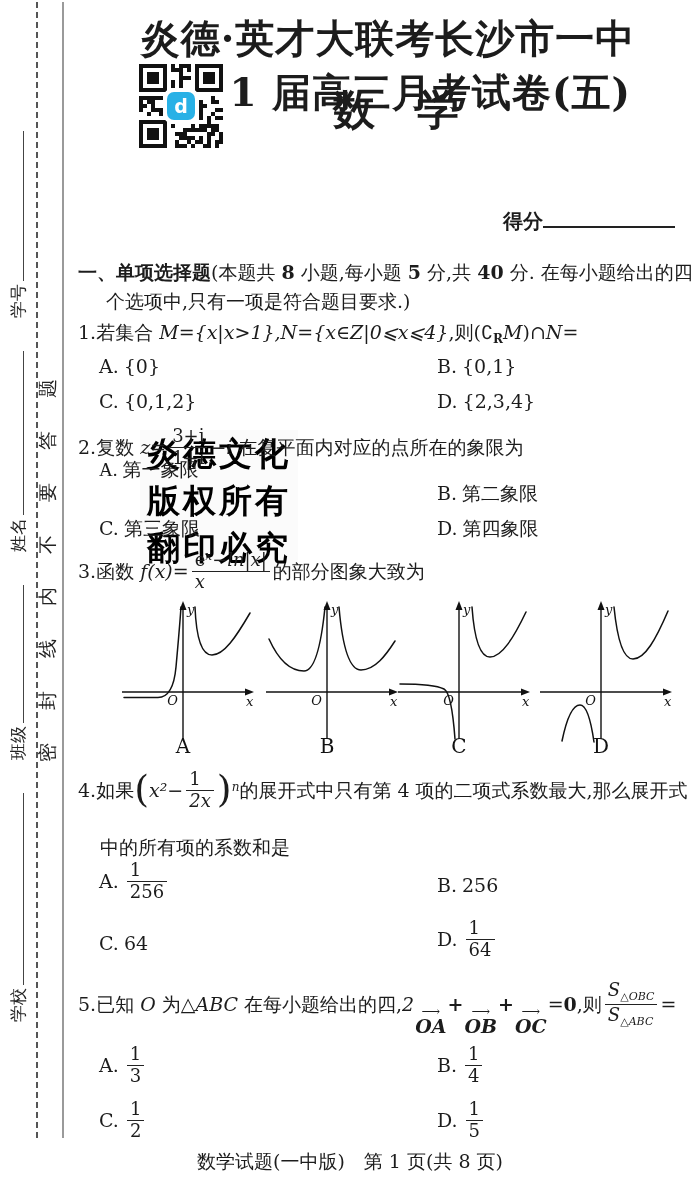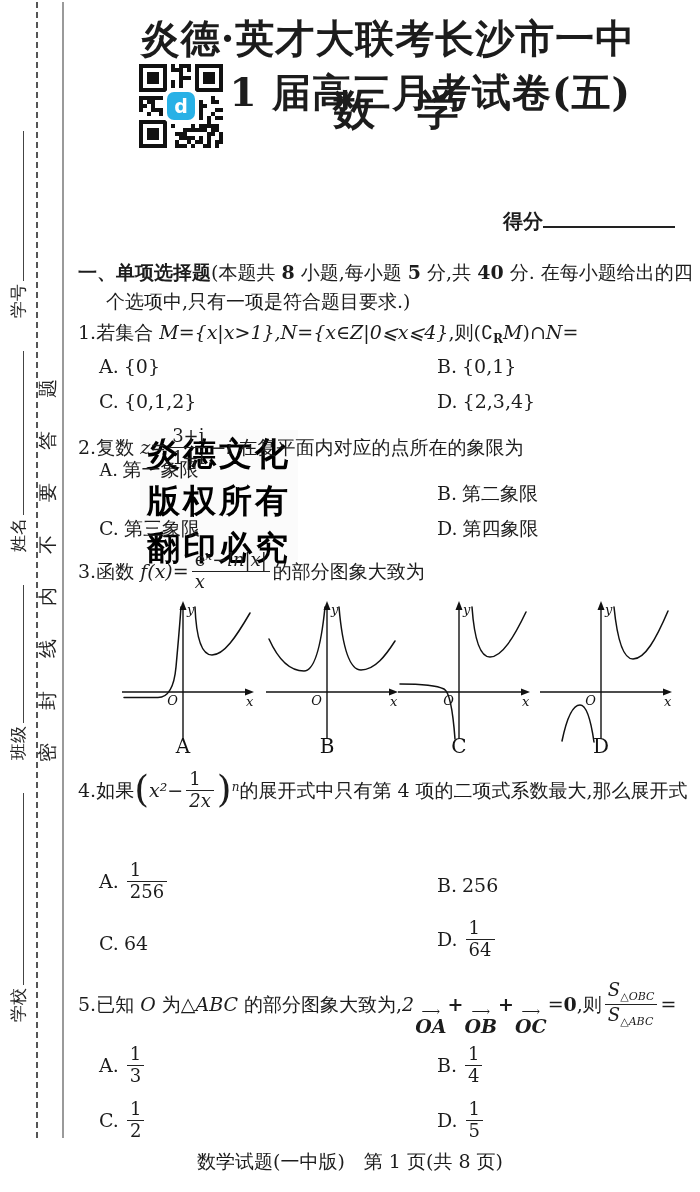--- a/index.html
+++ b/index.html
@@ -323,35 +323,36 @@
         <text x="60" y="108" text-anchor="end">O</text>
         <text x="128" y="109">x</text>
       </g>
       <text x="65" y="156" text-anchor="middle" font-size="20" font-family="DejaVu Serif, serif" fill="#111">D</text>
     </svg>
   </div>
 
   <div class="line" style="left:78px;top:770px;">
     <span>4.</span><span>如果</span><span class="bp">(</span><span class="it">x²−</span><span class="fr"><span class="n">1</span><span class="d it">2x</span></span><span class="bp">)</span><sup class="e">n</sup><span>的展开式中只有第 4 项的二项式系数最大,那么展开式</span>
   </div>
+  <div class="line" style="left:100px;top:835px;">中的所有项的系数和是</div>
   <div class="line optA" style="top:862px;">
     <span class="olab">A.</span><span class="fr"><span class="n">1</span><span class="d">256</span></span>
   </div>
   <div class="line optB" style="top:874px;">
     <span class="olab">B.</span><span>256</span>
   </div>
   <div class="line optA" style="top:932px;">
     <span class="olab">C.</span><span>64</span>
   </div>
   <div class="line optB" style="top:920px;">
     <span class="olab">D.</span><span class="fr"><span class="n">1</span><span class="d">64</span></span>
   </div>
 
   <div class="line" style="left:78px;top:982px;">
-    <span>5.</span><span>已知 </span><span class="it">O</span><span> 为△</span><span class="it">ABC</span><span> 的部分图象大致为,</span><span class="it">2</span><span class="vec">
+    <span>5.</span><span>已知 </span><span class="it">O</span><span> 为△</span><span class="it">ABC</span><span> 在每小题给出的四,</span><span class="it">2</span><span class="vec">
         <span class="a">⟶</span>
         <span class="vb">OA</span>
       </span><span class="b">+</span><span class="vec">
         <span class="a">⟶</span>
         <span class="vb">OB</span>
       </span><span class="b">+</span><span class="vec">
         <span class="a">⟶</span>
         <span class="vb">OC</span>
       </span><span>=</span><span class="b">0</span><span>,则</span><span class="fr"><span class="n"><span class="it">S</span><sub class="tri">△OBC</sub></span><span class="d"><span class="it">S</span><sub class="tri">△ABC</sub></span></span><span>=</span>
   </div>

